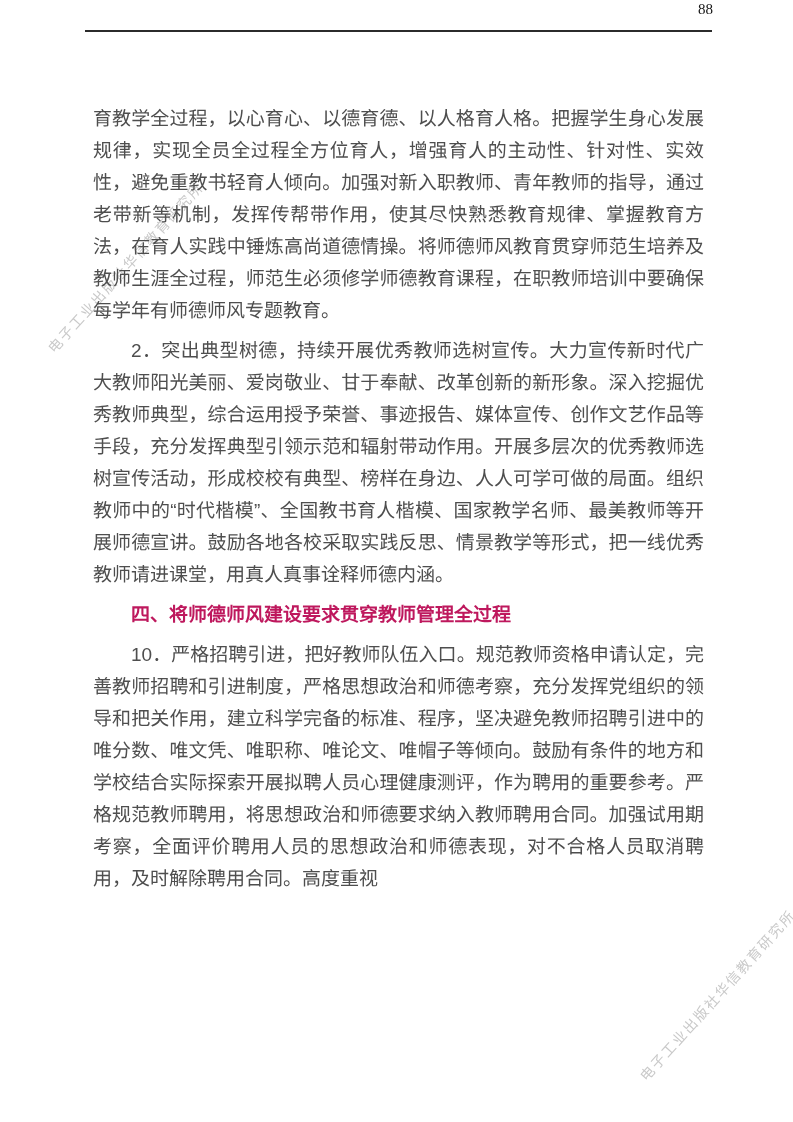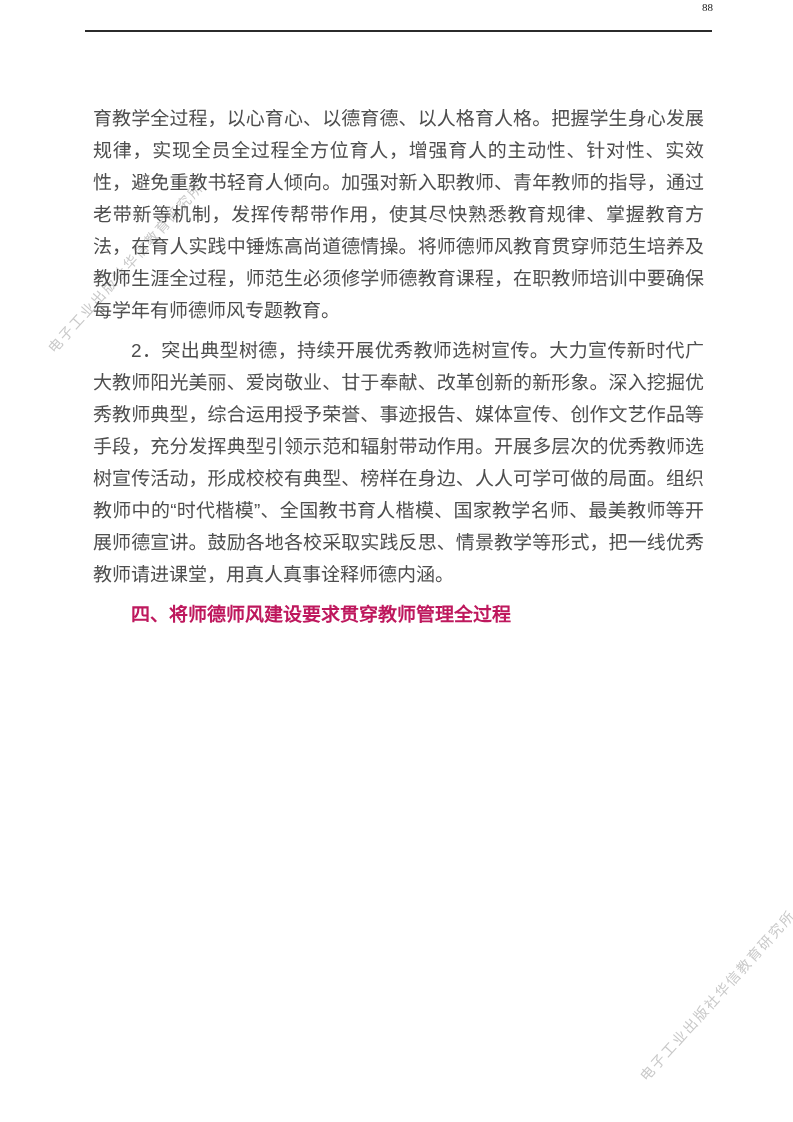--- a/index.html
+++ b/index.html
@@ -13,21 +13,21 @@
     height: 1122px;
     background: #ffffff;
     overflow: hidden;
     font-family: "Liberation Sans", sans-serif;
   }
   .page-number {
     position: absolute;
     top: 1px;
     right: 80px;
     font-family: "Liberation Serif", serif;
-    font-size: 11px;
+    font-size: 15px;
     color: #151515;
   }
   .header-rule {
     position: absolute;
     top: 30px;
     left: 85px;
     width: 627px;
     height: 2px;
     background: #2b2b2b;
   }
@@ -78,15 +78,16 @@
   <span class="watermark wm-2">电子工业出版社华信教育研究所</span>
 
   <span class="page-number">88</span>
 
   <div class="header-rule"></div>
 
   <div class="document-body">
     <p>育教学全过程，以心育心、以德育德、以人格育人格。把握学生身心发展规律，实现全员全过程全方位育人，增强育人的主动性、针对性、实效性，避免重教书轻育人倾向。加强对新入职教师、青年教师的指导，通过老带新等机制，发挥传帮带作用，使其尽快熟悉教育规律、掌握教育方法，在育人实践中锤炼高尚道德情操。将师德师风教育贯穿师范生培养及教师生涯全过程，师范生必须修学师德教育课程，在职教师培训中要确保每学年有师德师风专题教育。</p>
     <p class="indent">2．突出典型树德，持续开展优秀教师选树宣传。大力宣传新时代广大教师阳光美丽、爱岗敬业、甘于奉献、改革创新的新形象。深入挖掘优秀教师典型，综合运用授予荣誉、事迹报告、媒体宣传、创作文艺作品等手段，充分发挥典型引领示范和辐射带动作用。开展多层次的优秀教师选树宣传活动，形成校校有典型、榜样在身边、人人可学可做的局面。组织教师中的“时代楷模”、全国教书育人楷模、国家教学名师、最美教师等开展师德宣讲。鼓励各地各校采取实践反思、情景教学等形式，把一线优秀教师请进课堂，用真人真事诠释师德内涵。</p>
     <p class="indent section-heading">四、将师德师风建设要求贯穿教师管理全过程</p>
+    <p class="indent">10．严格招聘引进，把好教师队伍入口。规范教师资格申请认定，完善教师招聘和引进制度，严格思想政治和师德考察，充分发挥党组织的领导和把关作用，建立科学完备的标准、程序，坚决避免教师招聘引进中的唯分数、唯文凭、唯职称、唯论文、唯帽子等倾向。鼓励有条件的地方和学校结合实际探索开展拟聘人员心理健康测评，作为聘用的重要参考。严格规范教师聘用，将思想政治和师德要求纳入教师聘用合同。加强试用期考察，全面评价聘用人员的思想政治和师德表现，对不合格人员取消聘用，及时解除聘用合同。高度重视</p>
   </div>
 
 </div>
 
 </body></html>

